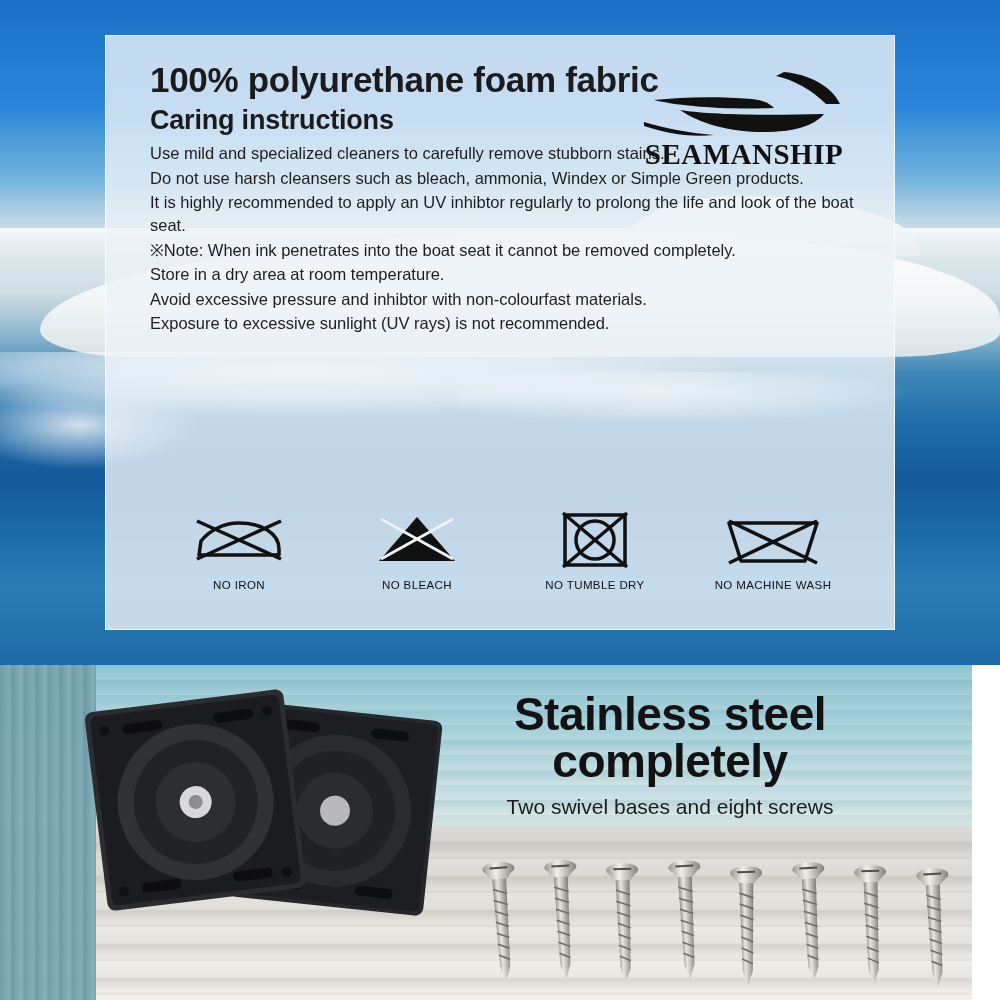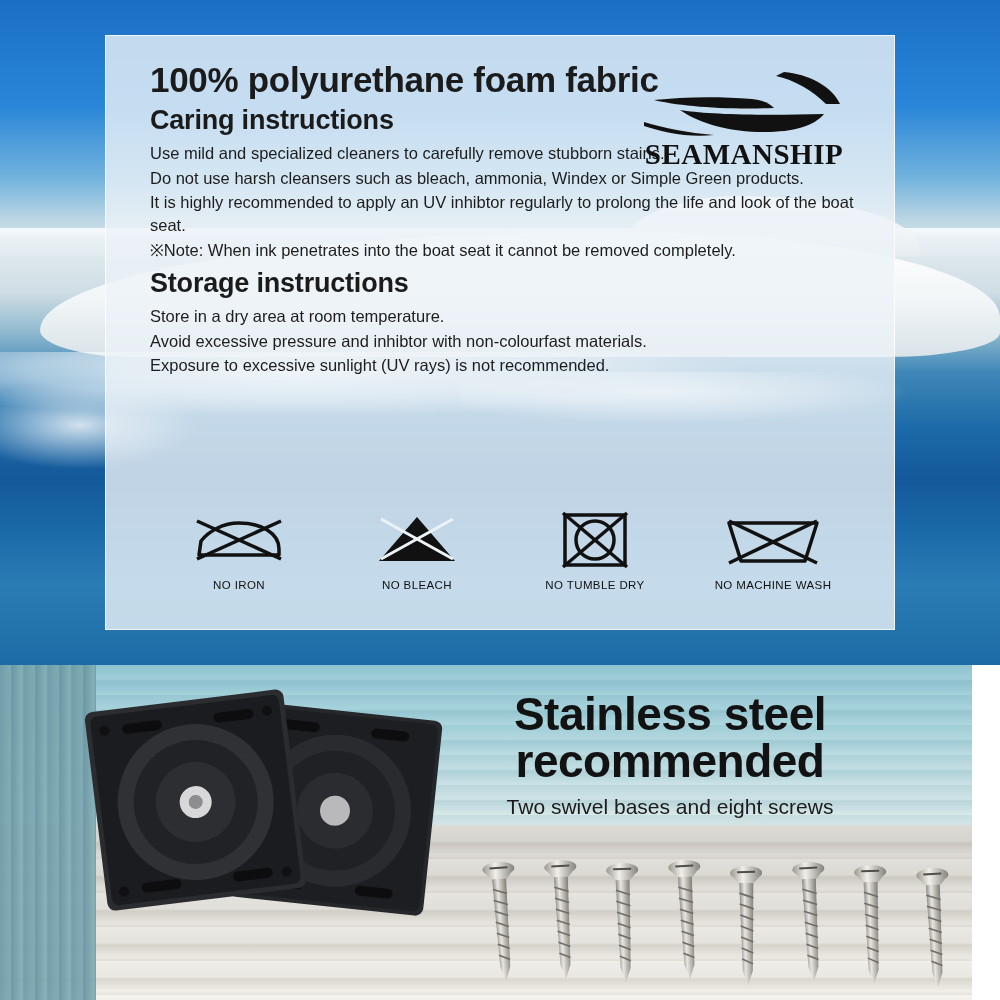--- a/index.html
+++ b/index.html
@@ -272,21 +272,20 @@
     <h1 class="headline">100% polyurethane foam fabric</h1>
 
     <h2 class="subhead">Caring instructions</h2>
     <div class="body-text">
       <p>Use mild and specialized cleaners to carefully remove stubborn stains.</p>
       <p>Do not use harsh cleansers such as bleach, ammonia, Windex or Simple Green products.</p>
       <p>It is highly recommended to apply an UV inhibtor regularly to prolong the life and look of the boat seat.</p>
       <p>※Note: When ink penetrates into the boat seat it cannot be removed completely.</p>
     </div>
 
-    <h2 class="subhead">Storage instructions</h2>
     <div class="body-text">
       <p>Store in a dry area at room temperature.</p>
       <p>Avoid excessive pressure and inhibtor with non-colourfast materials.</p>
       <p>Exposure to excessive sunlight (UV rays) is not recommended.</p>
     </div>
 
     <div class="symbols">
 
       <div class="symbol">
         <div class="glyph">
@@ -431,16 +430,16 @@
           <use href="#screw-shape" x="0" y="0" transform="translate(400,11) rotate(-2)"></use>
         </g>
       <g>
           <use href="#screw-shape" x="0" y="0" transform="translate(462,14) rotate(-3)"></use>
         </g>
     </svg>
   </div>
 
   <div class="bottom-copy">
     <h2 class="bottom-title">Stainless steel</h2>
-    <h2 class="bottom-title">recommended</h2>
+    <h2 class="bottom-title">completely</h2>
     <p class="bottom-sub">Two swivel bases and eight screws</p>
   </div>
 </section>
 
 </body></html>

